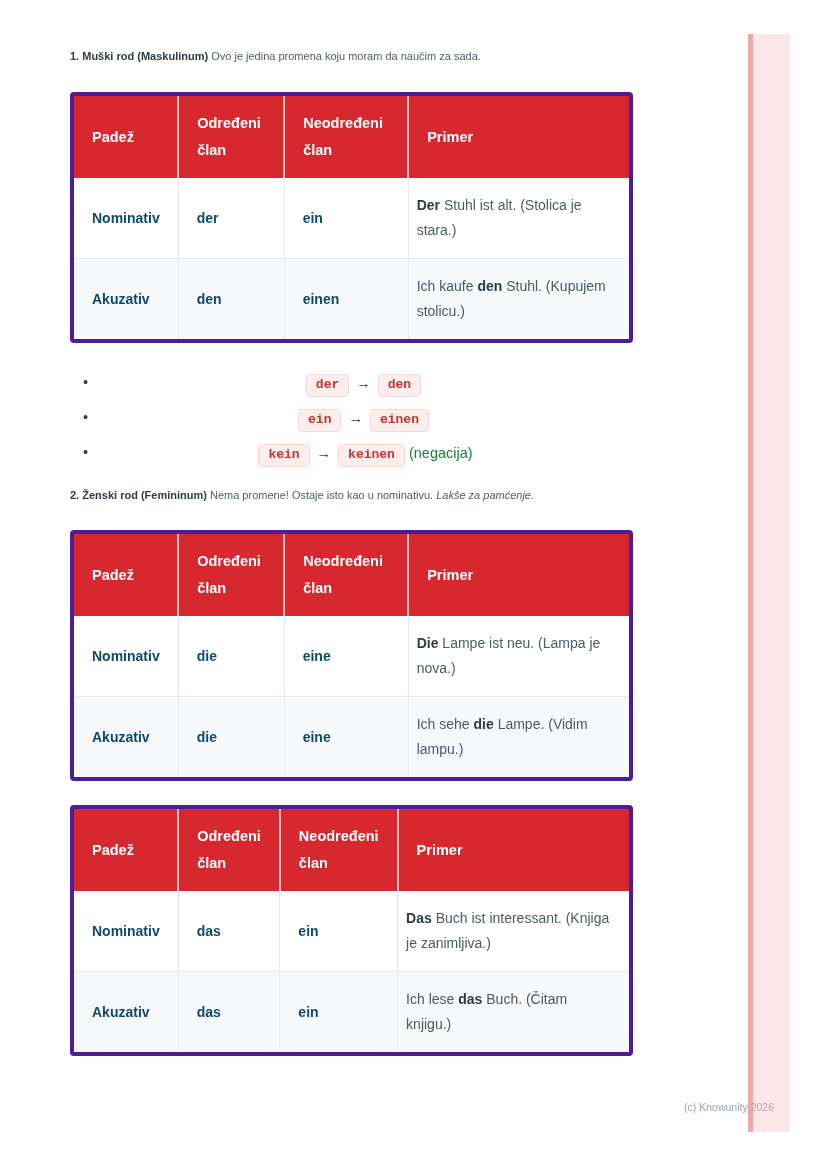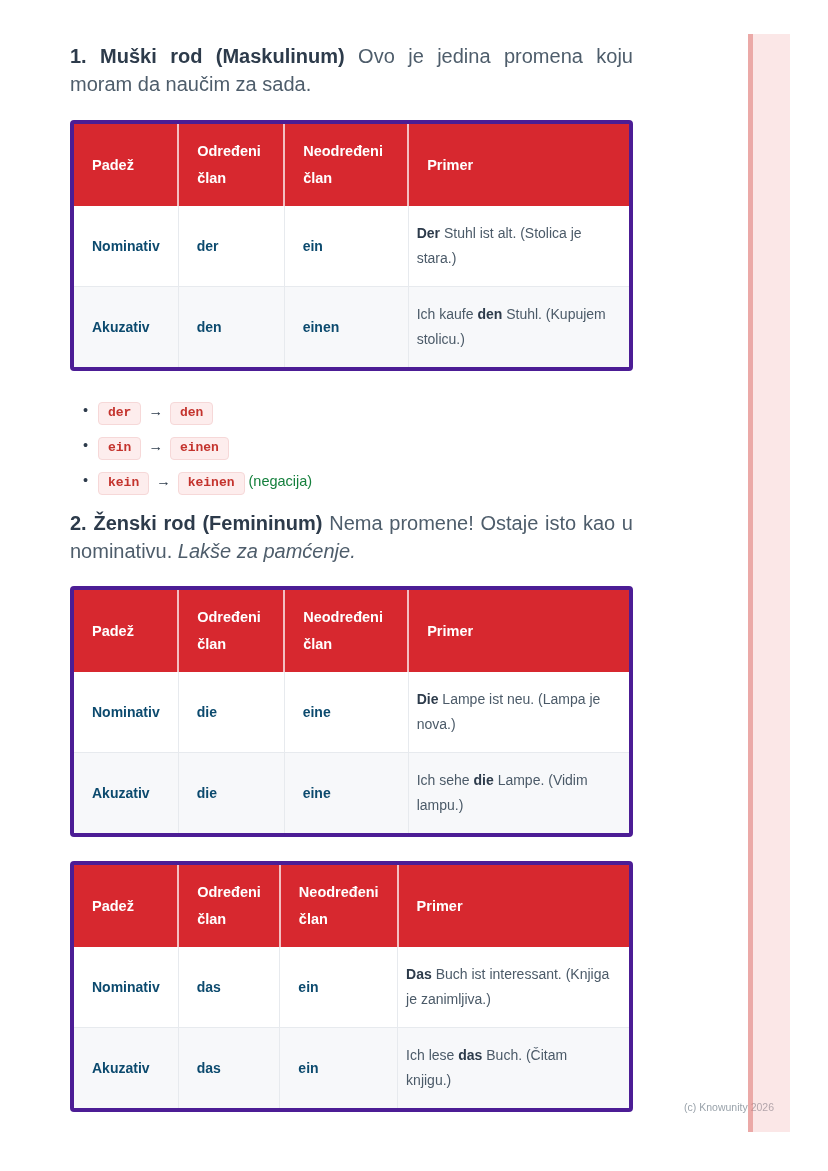--- a/index.html
+++ b/index.html
@@ -14,21 +14,21 @@
   }
   .content {
     position: absolute;
     left: 70px; top: 42px;
     width: 563px;
   }
 
   
   .heading {
     margin: 0;
-    font-size: 20px;
+    font-size: 11px;
     line-height: 28px;
     text-align: justify;
     color: #4e5d6b;
   }
   .heading strong { color: #2d3b4b; }
   .heading .it { font-style: italic; }
   .mt-h2 { margin-top: 14px; }
   .mt-h3 { margin-top: 31px; }
 
   
@@ -65,21 +65,21 @@
     vertical-align: middle;
     background: transparent;
   }
   td:last-child { border-right: none; padding-left: 8px; }
   tbody tr:first-child td { border-top: none; }
   tbody tr:nth-child(even) { background: #f7f8fa; }
   td.case, td.art { font-weight: 700; color: #0c4a6e; }
   td.ex strong { color: #2d3b4b; }
 
   
-  .chips-list { list-style: none; margin: 28px 0 0 0; padding: 0; }
+  .chips-list { list-style: none; margin: 28px 0 0 0; padding: 0; text-align: center; }
   .chips-list li {
     position: relative;
     padding-left: 28px;
     margin-bottom: 9px;
     line-height: 24px;
     font-size: 14.5px;
     color: #2d3b4b;
   }
   .chips-list li::before {
     content: "\2022";

